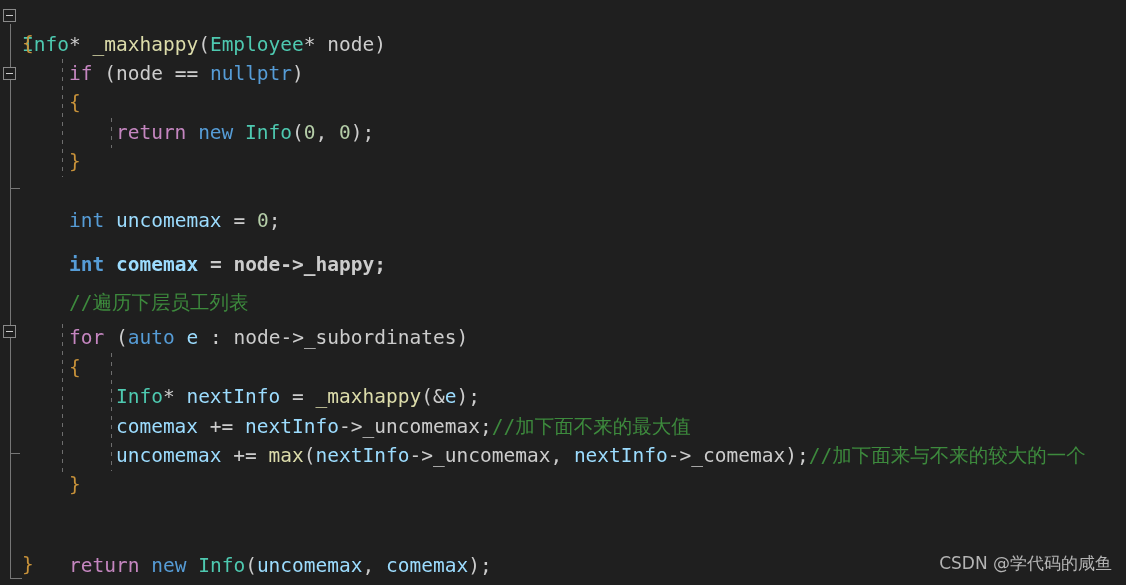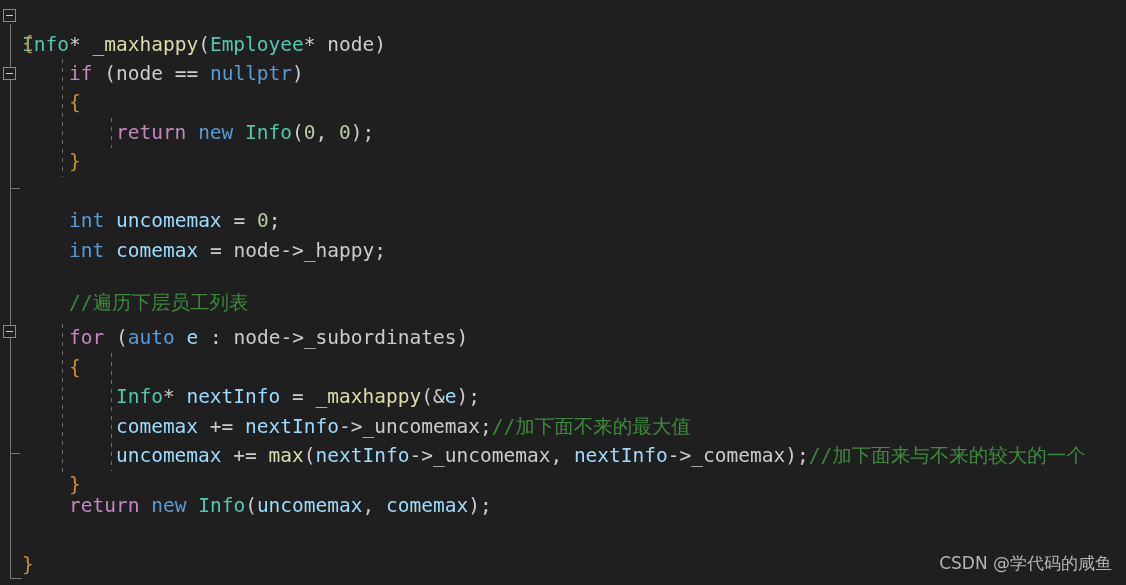--- a/index.html
+++ b/index.html
@@ -150,41 +150,41 @@
     <div class="line" style="top:88.2px; left:22px;">    <span class="t-brace">{</span></div>
 
     <div class="line" style="top:117.6px; left:22px;">        <span class="t-ctrl">return</span> <span class="t-kw">new</span> <span class="t-type">Info</span><span class="t-punc">(</span><span class="t-num">0</span><span class="t-punc">,</span> <span class="t-num">0</span><span class="t-punc">)</span><span class="t-punc">;</span></div>
 
     <div class="line" style="top:147px; left:22px;">    <span class="t-brace">}</span></div>
 
     <div class="line" style="top:176.4px; left:22px;"> </div>
 
     <div class="line" style="top:205.8px; left:22px;">    <span class="t-kw">int</span> <span class="t-var">uncomemax</span> <span class="t-op">=</span> <span class="t-num">0</span><span class="t-punc">;</span></div>
 
-    <div class="line" style="top:236px; left:22px;">    <span class="t-kw">int</span> <span class="t-var">comemax</span> <span class="t-op">=</span> <span class="t-plain">node</span><span class="t-op">-&gt;</span><span class="t-plain">_happy</span><span class="t-punc">;</span></div>
+    <div class="line" style="top:250px; left:22px;font-weight:bold;">    <span class="t-kw">int</span> <span class="t-var">comemax</span> <span class="t-op">=</span> <span class="t-plain">node</span><span class="t-op">-&gt;</span><span class="t-plain">_happy</span><span class="t-punc">;</span></div>
 
     <div class="line" style="top:264.6px; left:22px;"> </div>
 
     <div class="line" style="top:288px; left:22px;">    <span class="t-comment">//遍历下层员工列表</span></div>
 
     <div class="line" style="top:323.4px; left:22px;">    <span class="t-ctrl">for</span> <span class="t-punc">(</span><span class="t-kw">auto</span> <span class="t-var">e</span> <span class="t-punc">:</span> <span class="t-plain">node</span><span class="t-op">-&gt;</span><span class="t-plain">_subordinates</span><span class="t-punc">)</span></div>
 
     <div class="line" style="top:352.8px; left:22px;">    <span class="t-brace">{</span></div>
 
     <div class="line" style="top:411.6px; left:22px;">        <span class="t-var">comemax</span> <span class="t-op">+=</span> <span class="t-var">nextInfo</span><span class="t-op">-&gt;</span><span class="t-plain">_uncomemax</span><span class="t-punc">;</span><span class="t-comment">//加下面不来的最大值</span></div>
 
     <div class="line" style="top:382.2px; left:22px;">        <span class="t-type">Info</span><span class="t-op">*</span> <span class="t-var">nextInfo</span> <span class="t-op">=</span> <span class="t-func">_maxhappy</span><span class="t-punc">(</span><span class="t-op">&amp;</span><span class="t-var">e</span><span class="t-punc">)</span><span class="t-punc">;</span></div>
 
     <div class="line" style="top:441px; left:22px;">        <span class="t-var">uncomemax</span> <span class="t-op">+=</span> <span class="t-func">max</span><span class="t-punc">(</span><span class="t-var">nextInfo</span><span class="t-op">-&gt;</span><span class="t-plain">_uncomemax</span><span class="t-punc">,</span> <span class="t-var">nextInfo</span><span class="t-op">-&gt;</span><span class="t-plain">_comemax</span><span class="t-punc">)</span><span class="t-punc">;</span><span class="t-comment">//加下面来与不来的较大的一个</span></div>
 
     <div class="line" style="top:470.4px; left:22px;">    <span class="t-brace">}</span></div>
 
     <div class="line" style="top:499.8px; left:22px;"> </div>
 
-    <div class="line" style="top:491px; left:22px;">    <span class="t-ctrl">return</span> <span class="t-kw">new</span> <span class="t-type">Info</span><span class="t-punc">(</span><span class="t-var">uncomemax</span><span class="t-punc">,</span> <span class="t-var">comemax</span><span class="t-punc">)</span><span class="t-punc">;</span></div>
+    <div class="line" style="top:551px; left:22px;">    <span class="t-ctrl">return</span> <span class="t-kw">new</span> <span class="t-type">Info</span><span class="t-punc">(</span><span class="t-var">uncomemax</span><span class="t-punc">,</span> <span class="t-var">comemax</span><span class="t-punc">)</span><span class="t-punc">;</span></div>
 
     <div class="line" style="top:550.4px; left:22px;"><span class="t-brace">}</span></div>
 
   </div>
 
   <div id="watermark">CSDN @学代码的咸鱼</div>
 
 </div>
 
 </body></html>

